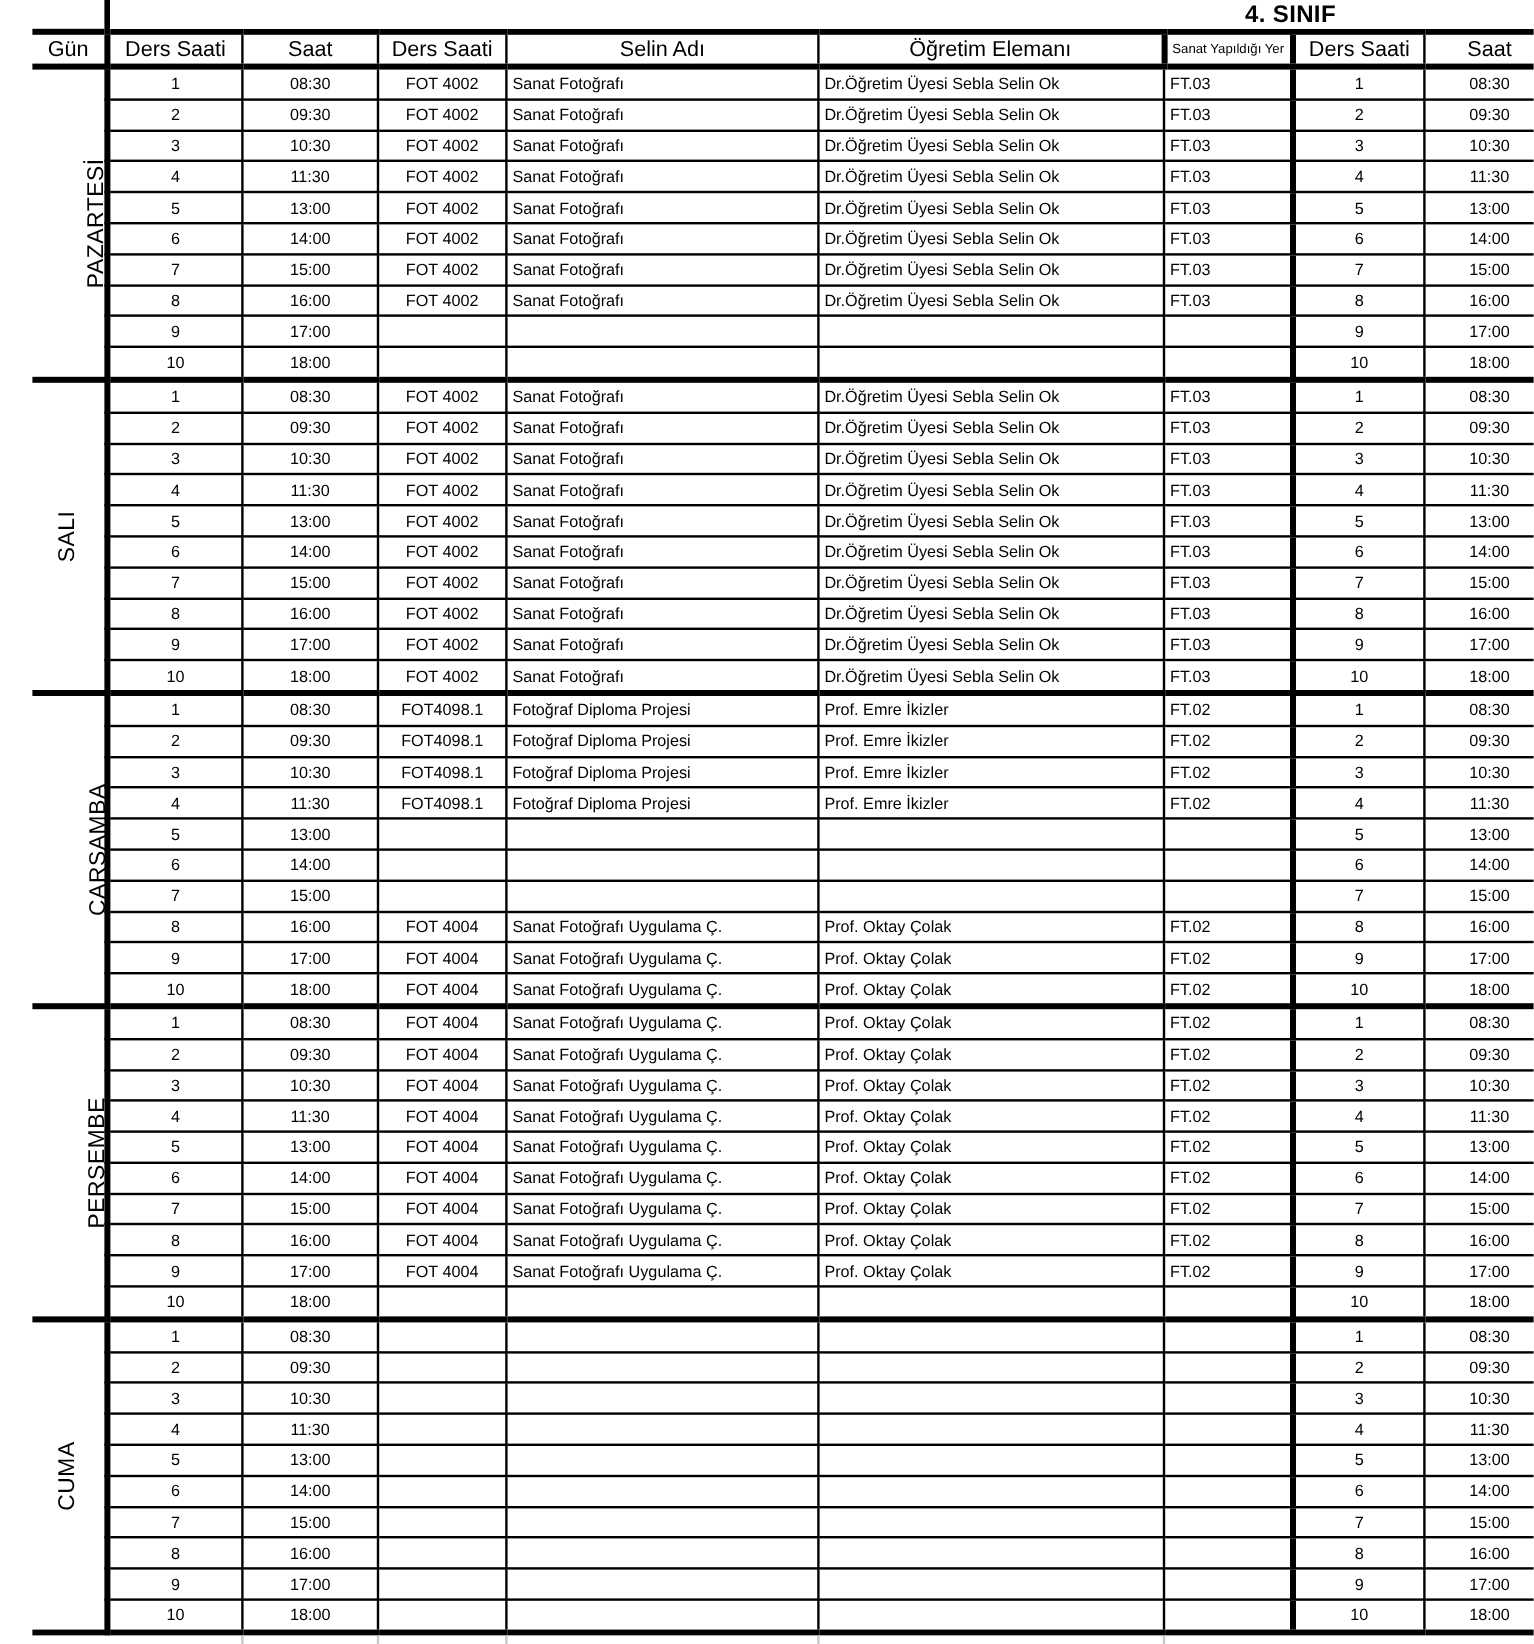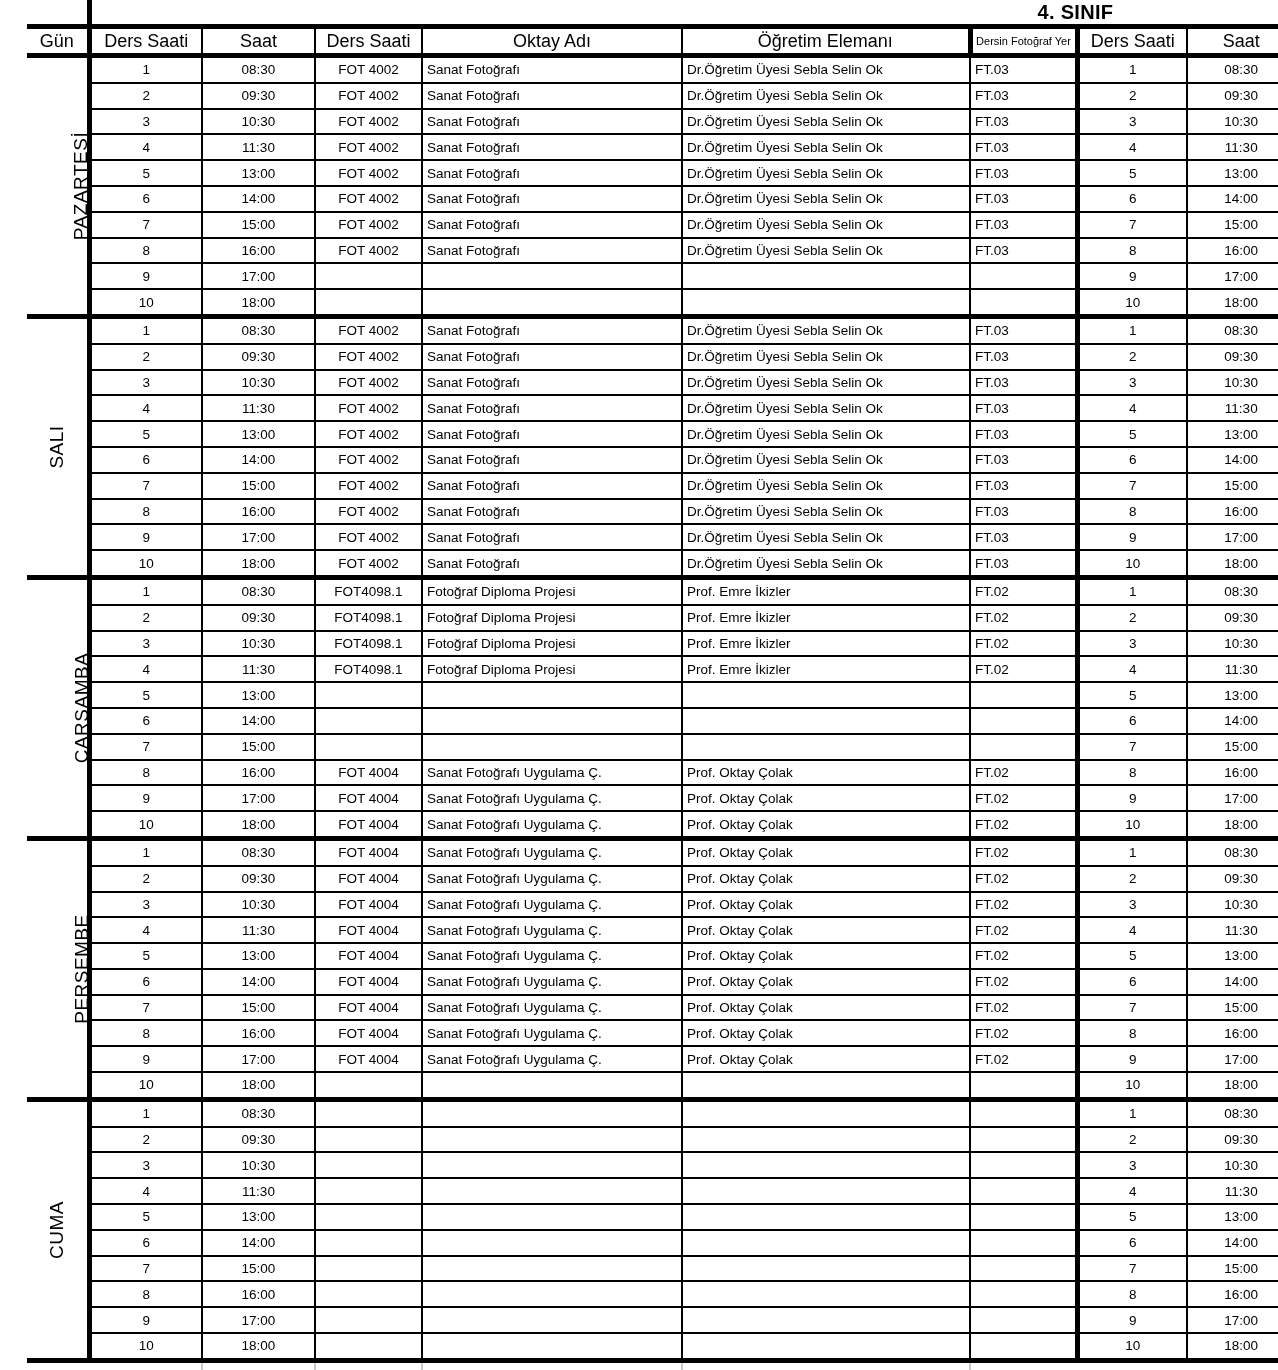--- a/index.html
+++ b/index.html
@@ -114,23 +114,23 @@
         <td class="title-gun"></td>
         <td class="title-main" colspan="8">
           <span class="page-title">4. SINIF</span>
         </td>
       </tr>
       <tr class="header-row">
         <td class="hd-gun">Gün</td>
         <td>Ders Saati</td>
         <td>Saat</td>
         <td>Ders Saati</td>
-        <td>Oktay Adı</td>
+        <td>Selin Adı</td>
         <td>Öğretim Elemanı</td>
-        <td class="th-yer">Dersin Fotoğraf Yer</td>
+        <td class="th-yer">Sanat Yapıldığı Yer</td>
         <td class="bl-thick">Ders Saati</td>
         <td class="br-thick">Saat</td>
       </tr>
     </tbody>
     <tbody id="schedule-body">
         <tr>
           <td rowspan="10" class="day-cell"><span class="day-text">PAZARTESİ</span></td>
           <td class="c-hour bt">1</td>
           <td class="c-time bt">08:30</td>
           <td class="c-code bt">FOT 4002</td>

